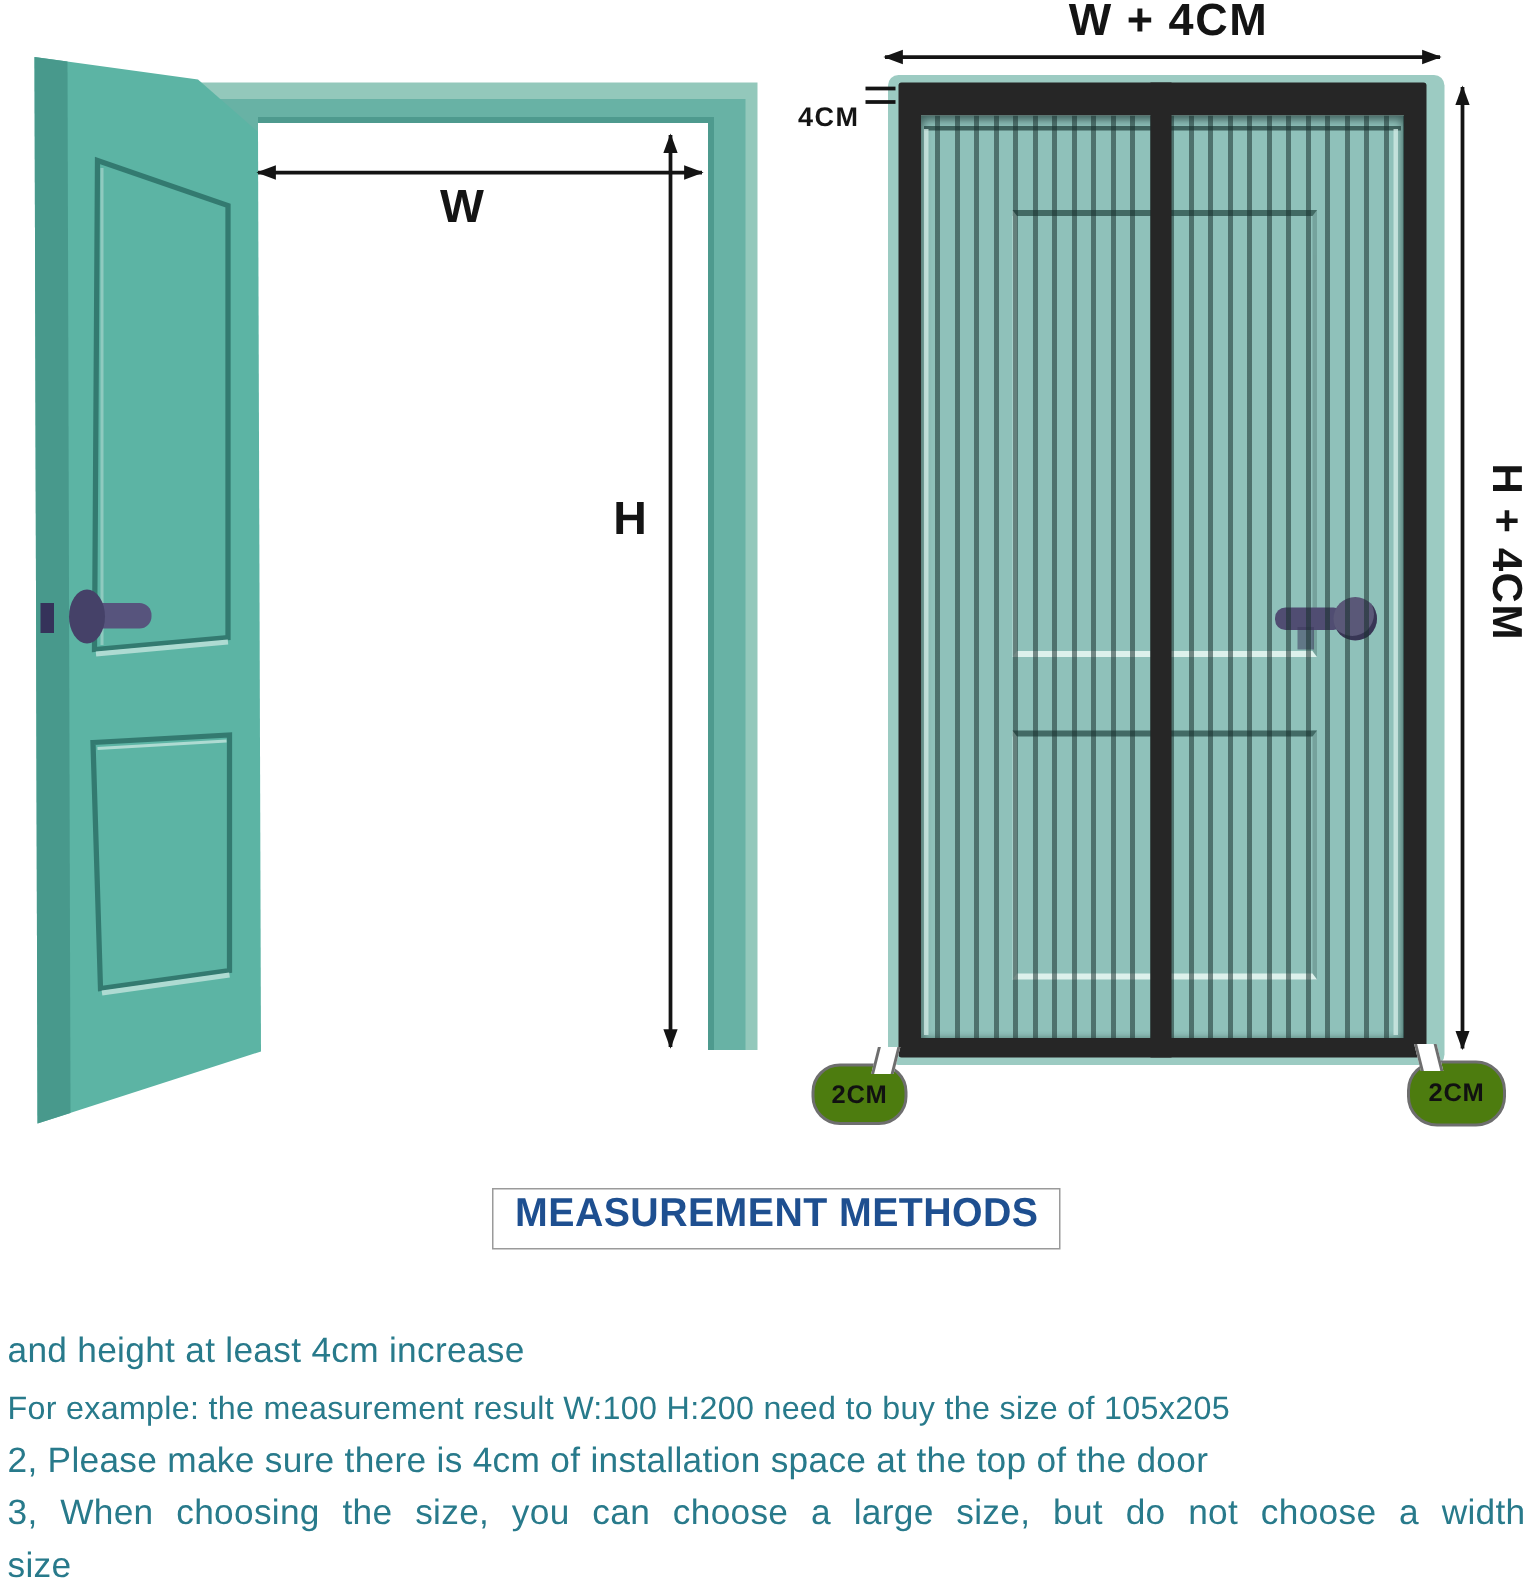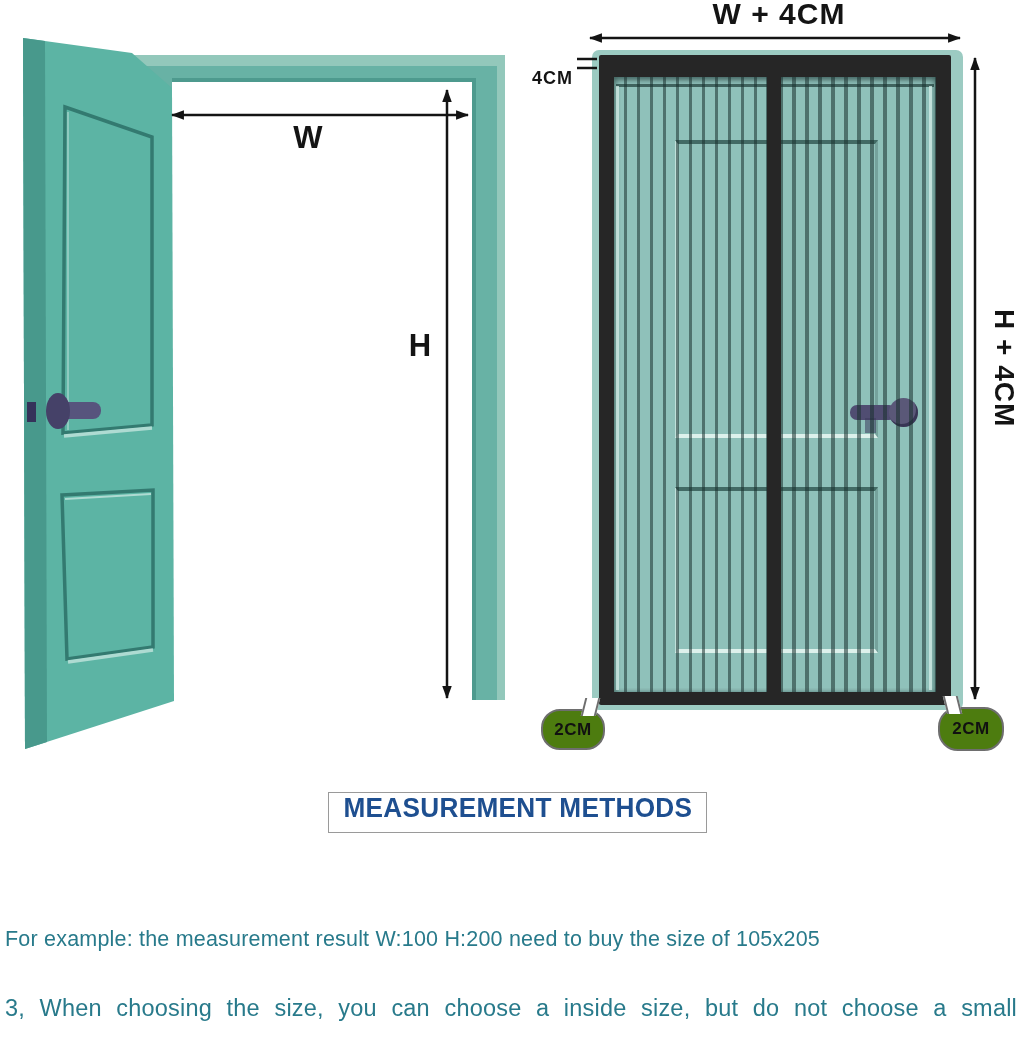--- a/index.html
+++ b/index.html
@@ -162,16 +162,19 @@
     <div class="lbl lbl-4cm">4CM</div>
     <div class="lbl lbl-h4">H + 4CM</div>
     <div class="bubble bubble-l">2CM</div>
     <div class="bubble bubble-r">2CM</div>
   </div>
 
   <div class="title-box">
     <span>MEASUREMENT METHODS</span>
   </div>
 
+  <div class="ins-line l2">and height at least 4cm increase</div>
   <div class="ins-line ins-small l3">For example: the measurement result W:100 H:200 need to buy the size of 105x205</div>
-  <div class="ins-line just l5">3, When choosing the size, you can choose a inside size, but do not choose a small</div>
+  <div class="ins-line l4">2, Please make sure there is 4cm of installation space at the top of the door</div>
+  <div class="ins-line just l5">3, When choosing the size, you can choose a large size, but do not choose a width</div>
+  <div class="ins-line l6">size</div>
 
 </div>
 
 </body></html>

